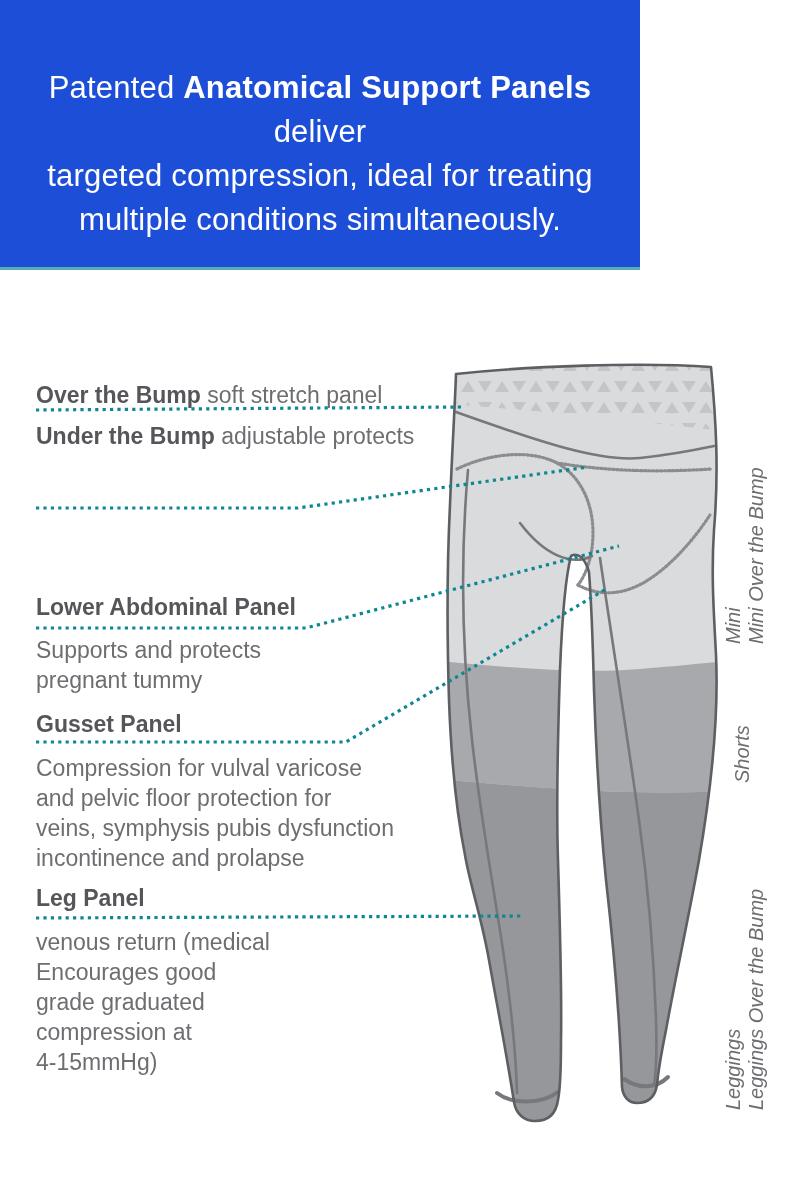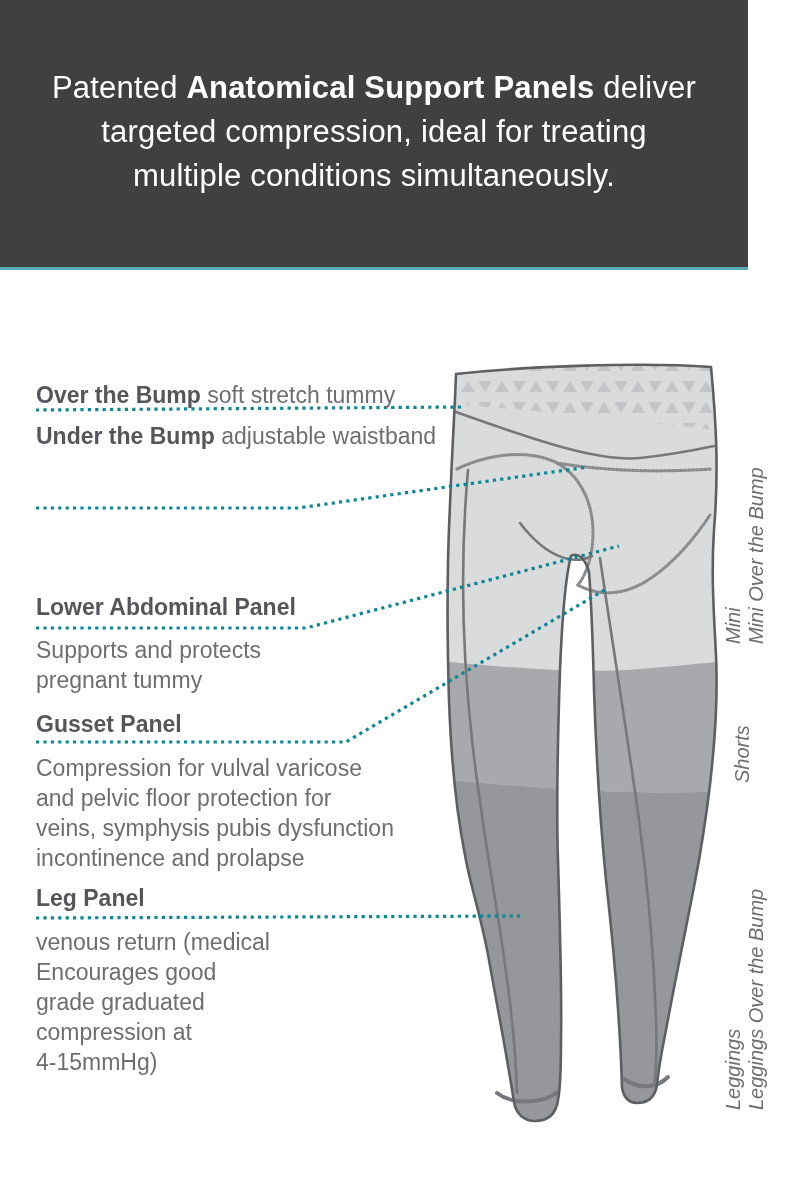--- a/index.html
+++ b/index.html
@@ -1,19 +1,19 @@
 <!DOCTYPE html>
 <html><head>
 <meta charset="utf-8">
 <style>
   html,body{margin:0;padding:0;background:#fff;}
   .canvas{position:relative;width:800px;height:1200px;background:#ffffff;overflow:hidden;
           font-family:"Liberation Sans", sans-serif;}
   
-  .header{position:absolute;left:0;top:0;width:748px;height:267px;background:#404040;
+  .header{position:absolute;left:0;top:0;width:640px;height:267px;background:#1d4ed8;
           border-bottom:3px solid #56adb4;}
   .header-text{position:absolute;left:0;top:66px;width:100%;text-align:center;color:#ffffff;
           font-size:31px;line-height:44px;font-weight:400;letter-spacing:.2px;}
   .header-text .b{font-weight:700;}
   
   .lbl{position:absolute;left:36px;color:#6d6e71;font-size:23px;line-height:30px;}
   .lbl .head{color:#55565a;font-weight:700;}
   .lbl .head .suffix{font-weight:400;color:#6d6e71;}
   
   .side-label{position:absolute;left:722px;transform:rotate(-90deg);transform-origin:0 0;
@@ -99,25 +99,25 @@
 
   <div class="header">
     <div class="header-text">
       <div><span>Patented </span><span class="b">Anatomical Support Panels</span><span> deliver</span></div>
       <div>targeted compression, ideal for treating</div>
       <div>multiple conditions simultaneously.</div>
     </div>
   </div>
 
   <div class="lbl" style="top:380px">
-    <div class="head"><span>Over the Bump</span><span class="suffix"> soft stretch tummy</span></div>
+    <div class="head"><span>Over the Bump</span><span class="suffix"> soft stretch panel</span></div>
   </div>
 
   <div class="lbl" style="top:421px">
-    <div class="head"><span>Under the Bump</span><span class="suffix"> adjustable waistband</span></div>
+    <div class="head"><span>Under the Bump</span><span class="suffix"> adjustable protects</span></div>
   </div>
 
 
   <div class="lbl" style="top:592px">
     <div class="head">Lower Abdominal Panel</div>
     <div style="height:13px"></div>
     <div>Supports and protects</div>
     <div>pregnant tummy</div>
   </div>
 

